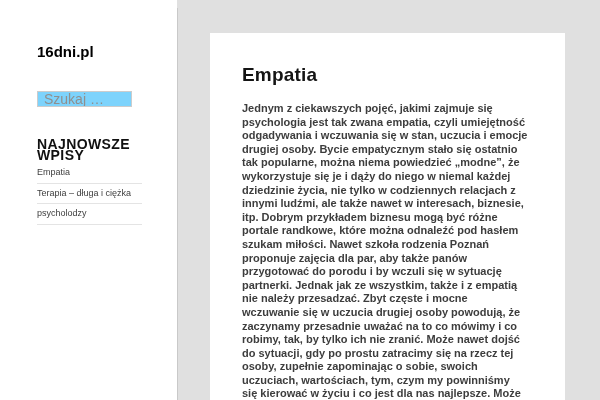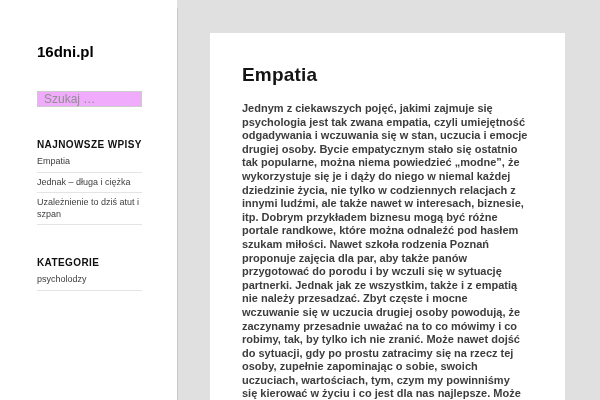--- a/index.html
+++ b/index.html
@@ -32,28 +32,28 @@
   .sidebar {
     position:absolute; left:0; top:8px; width:178px; height:400px;
     background:#ffffff; border-right:1px solid #c9c9c9;
     box-sizing:border-box; padding:35px 35px 0 37px;
   }
   .site-title {
     font-size:15px; line-height:18px; font-weight:bold; color:#000;
     cursor:pointer;
   }
   .search-input {
-    display:block; margin-top:30px; width:105px; height:16px;
-    box-sizing:border-box; border:1px solid #cccccc; background:#f0abfc;
-    font-family:inherit; font-size:12px; color:#555; padding:0 6px;
+    display:block; margin-top:30px; width:95px; height:16px;
+    box-sizing:border-box; border:1px solid #cccccc; background:#7dd3fc;
+    font-family:inherit; font-size:14px; color:#555; padding:0 6px;
     outline:none;
   }
   .search-input::placeholder { color:#8f8f8f; }
   .widget-heading {
-    margin:32px 0 2px; font-size:10px; line-height:11px; font-weight:bold;
+    margin:32px 0 2px; font-size:14px; line-height:11px; font-weight:bold;
     color:#101010; letter-spacing:0.4px;
   }
   .widget-list {
     list-style:none; margin:0; padding:0; width:105px;
   }
   .widget-list li {
     font-size:9px; line-height:11.5px; color:#404040;
     padding:4px 0; border-bottom:1px solid #e4e4e4; cursor:pointer;
   }
 </style>
@@ -70,23 +70,21 @@
   </div>
 
   <aside class="sidebar">
     <div class="site-title">16dni.pl</div>
 
     <input type="text" class="search-input" placeholder="Szukaj …" style="">
 
     <h2 class="widget-heading">NAJNOWSZE WPISY</h2>
     <ul class="widget-list">
       <li>Empatia</li>
-      <li>Jednak – długa i ciężka</li>
-      <li>Uzależnienie to dziś atut i szpan</li>
+      <li>Terapia – długa i ciężka</li>
     </ul>
 
-    <h2 class="widget-heading">KATEGORIE</h2>
     <ul class="widget-list">
       <li>psycholodzy</li>
     </ul>
   </aside>
 
 </div>
 
 </body></html>

